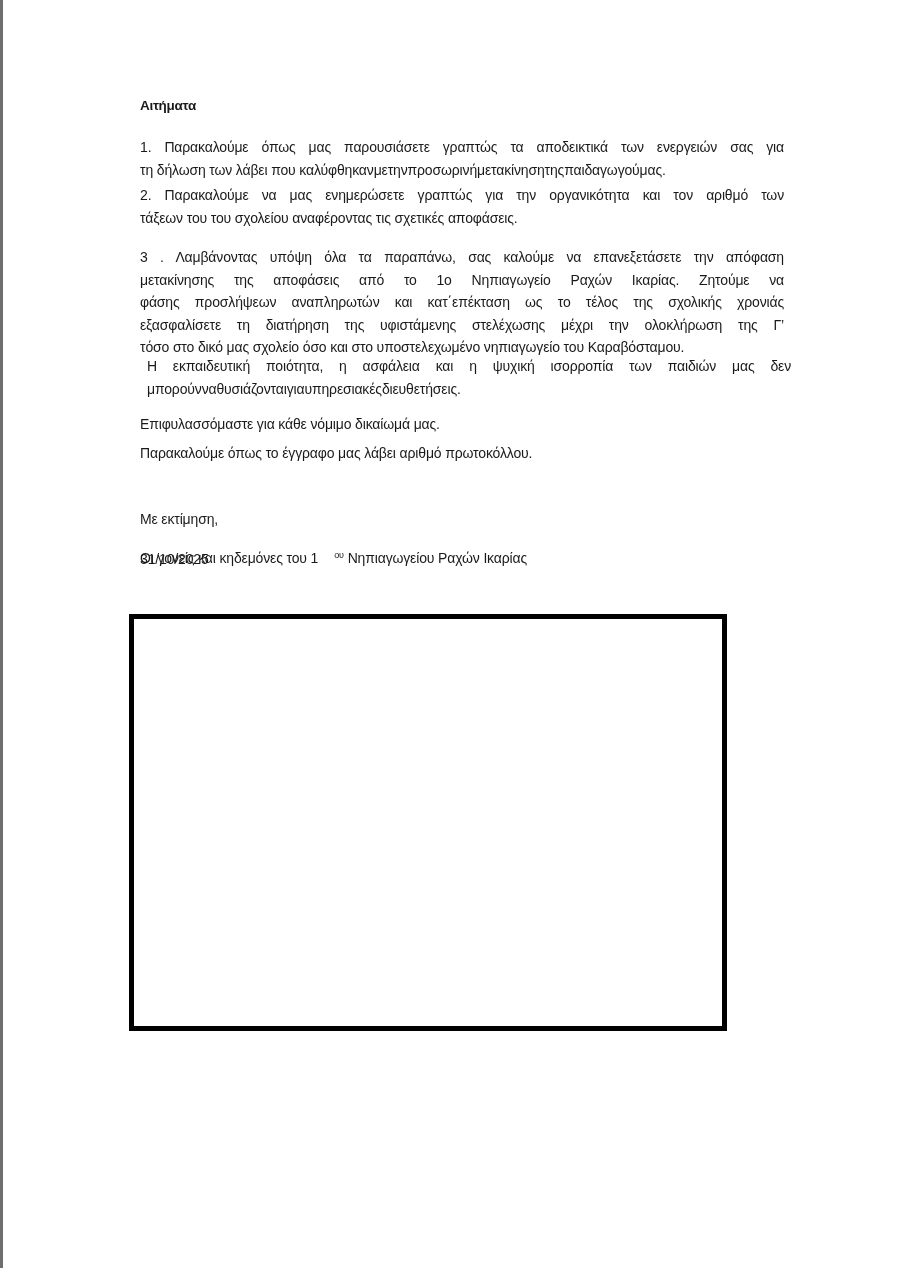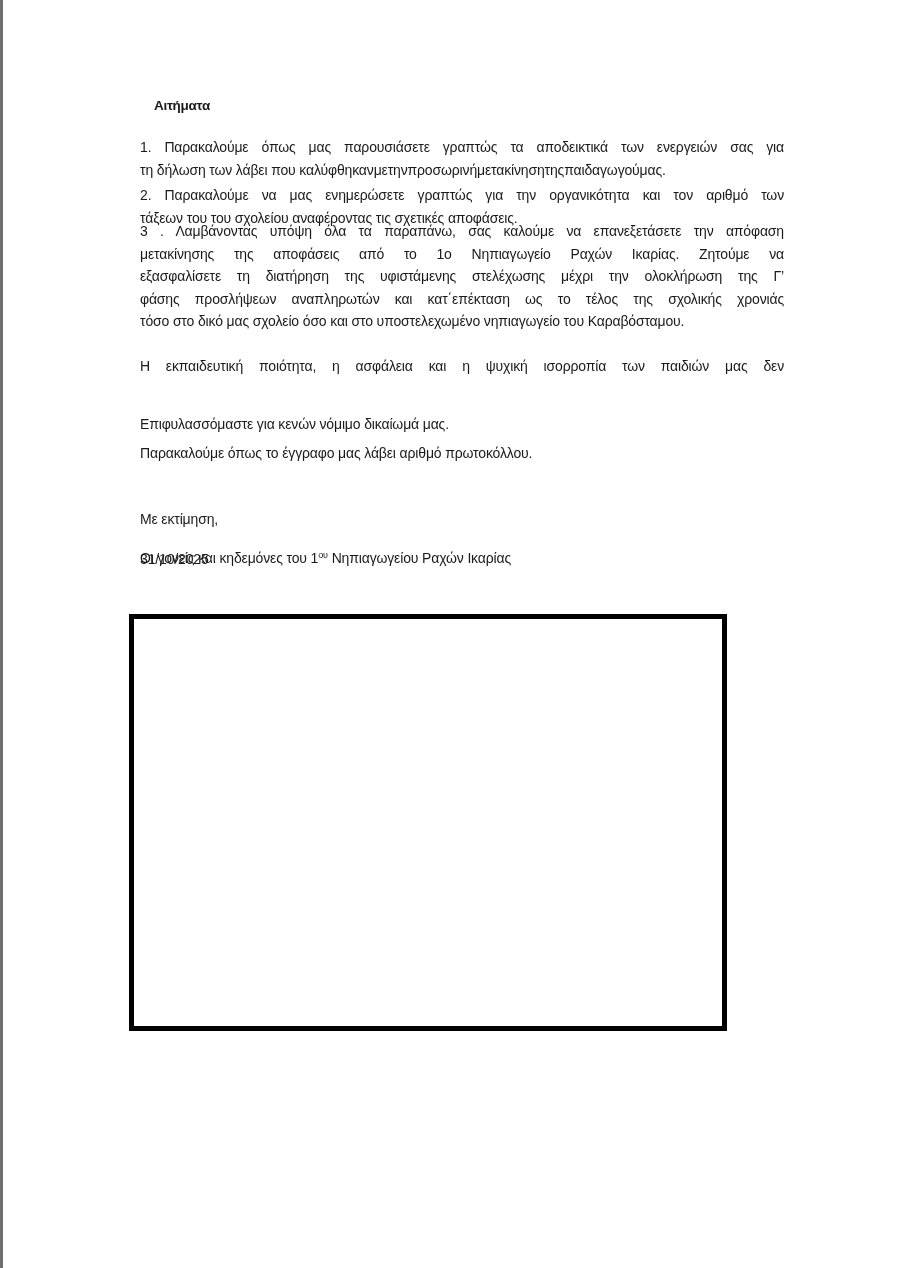--- a/index.html
+++ b/index.html
@@ -23,21 +23,21 @@
     }
     .page {
       position: absolute;
       left: 140px;
       top: 0;
       width: 644px;
     }
     .heading {
       position: absolute;
       top: 98px;
-      left: 14px;
+      left: 0;
       font-size: 13.5px;
       font-weight: bold;
       letter-spacing: -0.3px;
     }
     .para {
       position: absolute;
       left: 0;
       width: 644px;
       font-size: 14px;
       line-height: 22.6px;
@@ -46,28 +46,28 @@
     }
     .line { display: block; white-space: nowrap; }
     .justify-line {
       display: block;
       text-align: justify;
       text-align-last: justify;
       white-space: normal;
     }
     .p1 { top: 136px; }
     .p2 { top: 184px; }
-    .p3 { top: 220px; }
-    .p4 { top: 355px; }
+    .p3 { top: 246px; }
+    .p4 { top: 355px; margin-left: 7px; }
     .p5 { top: 413px; }
     .p6 { top: 442px; }
     .sig1 { top: 508px; }
     .sig2 { top: 547px; }
     .sig3 { top: 548px; }
-    sup { font-size: 9px; line-height: 0; vertical-align: 5px; }
+    sup { font-size: 9px; line-height: 0; vertical-align: 5px; margin-left: 16px; }
     .redaction-box {
       position: absolute;
       left: 129px;
       top: 614px;
       width: 588px;
       height: 407px;
       border: 5px solid #000000;
       background: #ffffff;
     }
   </style>
@@ -85,31 +85,32 @@
   </div>
 
   <div class="para p2">
     <span class="justify-line">2.  Παρακαλούμε να μας ενημερώσετε γραπτώς για την οργανικότητα και τον αριθμό των</span>
     <span class="line">τάξεων του του σχολείου αναφέροντας τις σχετικές αποφάσεις.</span>
   </div>
 
   <div class="para p3">
     <span class="justify-line">3 .  Λαμβάνοντας υπόψη όλα τα παραπάνω, σας καλούμε να επανεξετάσετε την απόφαση</span>
     <span class="justify-line">μετακίνησης της αποφάσεις από το 1ο Νηπιαγωγείο Ραχών Ικαρίας.  Ζητούμε να</span>
+    <span class="justify-line">φάσης προσλήψεων αναπληρωτών και κατ΄επέκταση ως το τέλος της σχολικής χρονιάς</span>
     <span class="justify-line">εξασφαλίσετε τη διατήρηση της υφιστάμενης στελέχωσης μέχρι την ολοκλήρωση της Γ’</span>
-    <span class="justify-line">φάσης προσλήψεων αναπληρωτών και κατ΄επέκταση ως το τέλος της σχολικής χρονιάς</span>
     <span class="line">τόσο στο δικό μας σχολείο όσο και στο υποστελεχωμένο νηπιαγωγείο του Καραβόσταμου.</span>
   </div>
 
   <div class="para p4">
     <span class="justify-line"> Η εκπαιδευτική ποιότητα, η ασφάλεια και η ψυχική ισορροπία των παιδιών μας δεν</span>
+    <span class="line">μπορούνναθυσιάζονταιγιαυπηρεσιακέςδιευθετήσεις.</span>
   </div>
 
   <div class="para p5">
-    <span class="line">  Επιφυλασσόμαστε για κενών νόμιμο δικαίωμά μας.</span>
+    <span class="line">  Επιφυλασσόμαστε για κάθε νόμιμο δικαίωμά μας.</span>
   </div>
 
   <div class="para p6">
     <span class="line">Παρακαλούμε όπως το έγγραφο μας λάβει αριθμό πρωτοκόλλου.</span>
   </div>
 
   <div class="para sig1">
     <span class="line">Με εκτίμηση,</span>
   </div>
 

